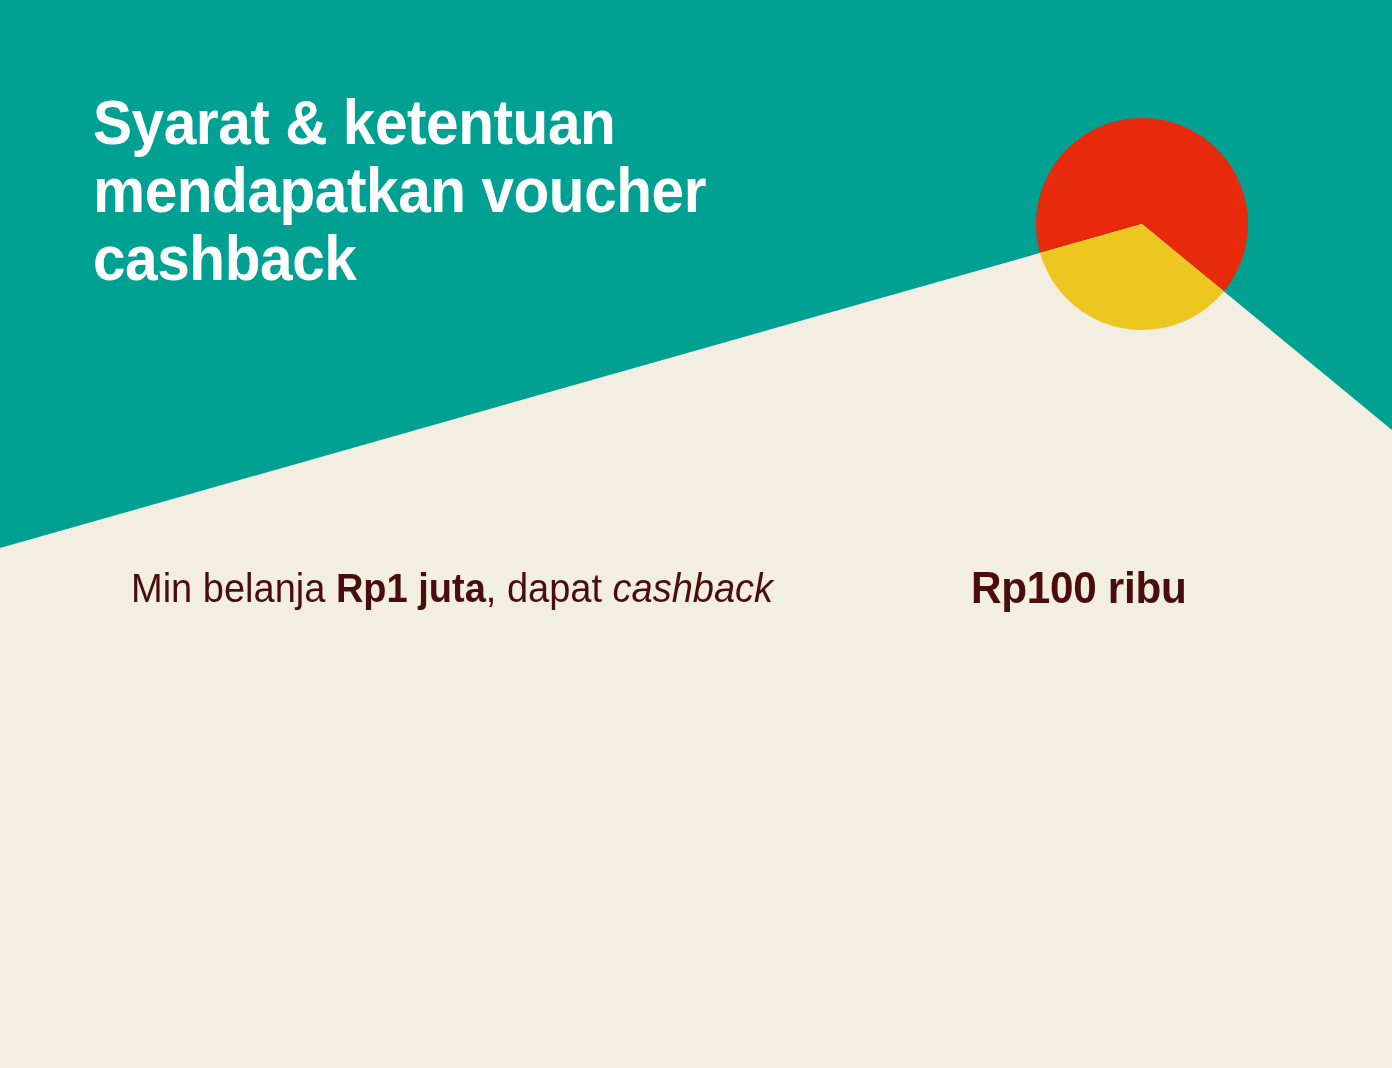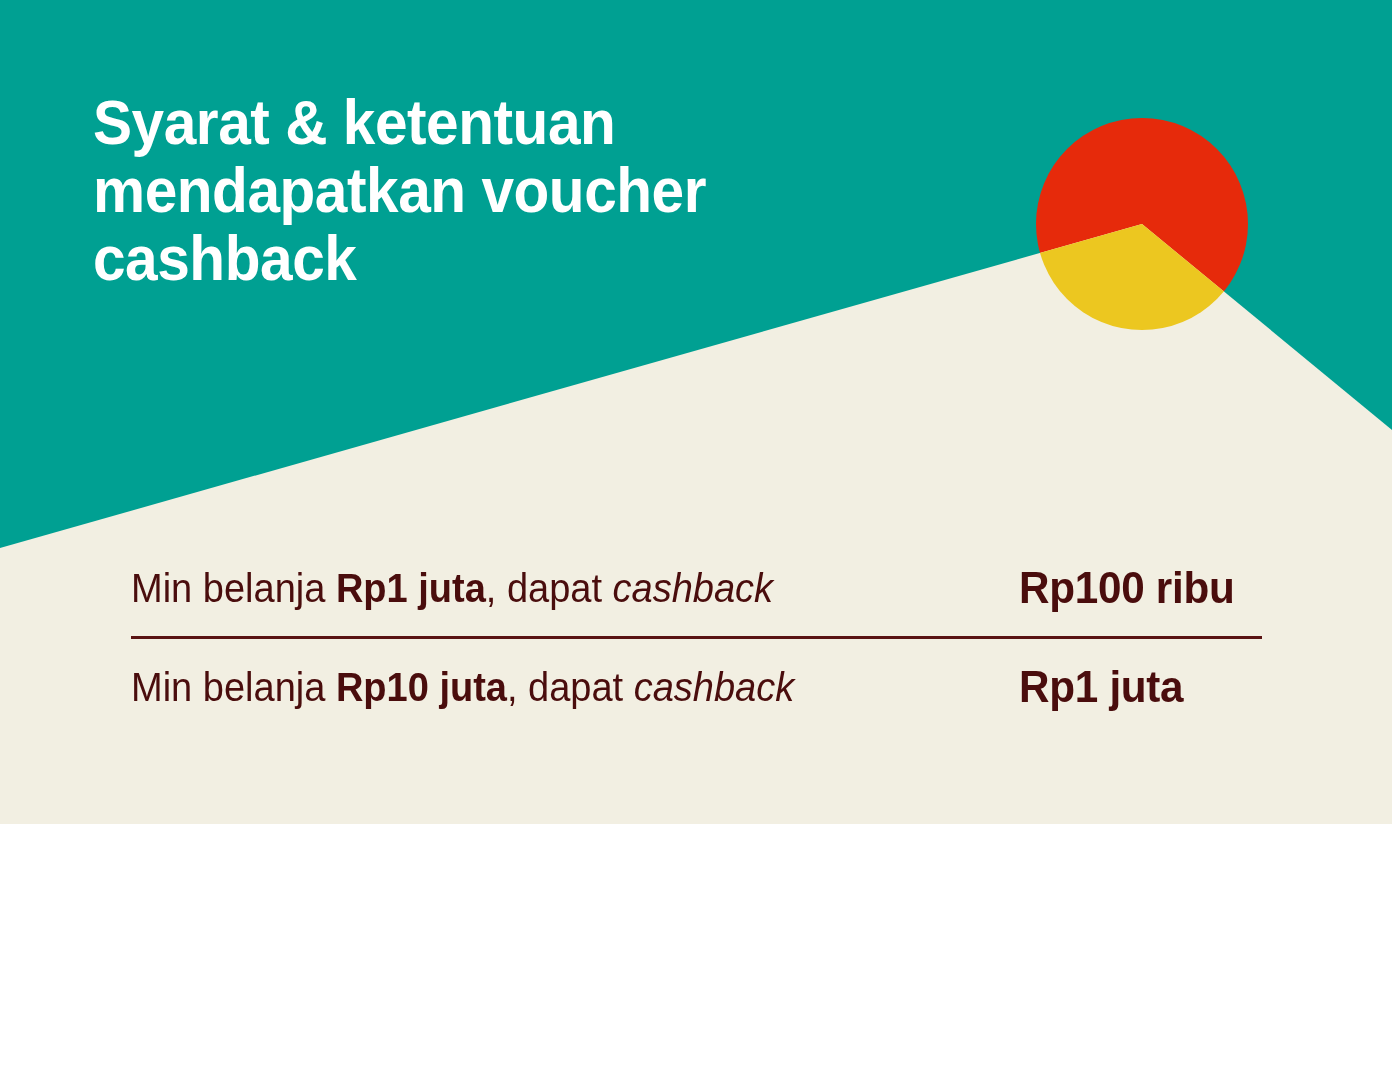--- a/index.html
+++ b/index.html
@@ -3,21 +3,21 @@
 <meta charset="utf-8">
 <style>
   html, body {
     margin: 0;
     padding: 0;
     background: #ffffff;
   }
   #canvas {
     position: relative;
     width: 1392px;
-    height: 824px;
+    height: 1068px;
     overflow: hidden;
     font-family: "Liberation Sans", sans-serif;
     background: #00a092;
   }
 
   
   #bg-art {
     position: absolute;
     left: 0; top: 0;
     width: 1392px;
@@ -52,21 +52,20 @@
     top: 540px;
     width: 1131px;
     z-index: 5;
   }
   .term-row {
     position: relative;
     display: flex;
     align-items: center;
     height: 96px;
     border-bottom: 3px solid #5a1313;
-    gap: 48px;
   }
   .term-row:last-child {
     border-bottom: none;
   }
   .term-desc {
     flex: 0 0 auto;
     width: 840px;
     color: #4a0d0d;
     font-family: "Liberation Sans Narrow", "Liberation Sans", sans-serif;
     font-size: 40px;
@@ -126,21 +125,17 @@
 
   <div id="terms-table">
 
     <div class="term-row">
       <div class="term-desc"><span>Min belanja </span><span class="amt">Rp1 juta</span><span>, dapat </span><span class="cb">cashback</span></div>
       <div class="term-value">Rp100 ribu</div>
     </div>
 
 
 
-    <div class="term-row">
-      <div class="term-desc"><span>Min belanja </span><span class="amt">Rp10 juta</span><span>, dapat </span><span class="cb">cashback</span></div>
-      <div class="term-value">Rp1 juta</div>
-    </div>
 
 
   </div>
 
 </div>
 
 </body></html>

